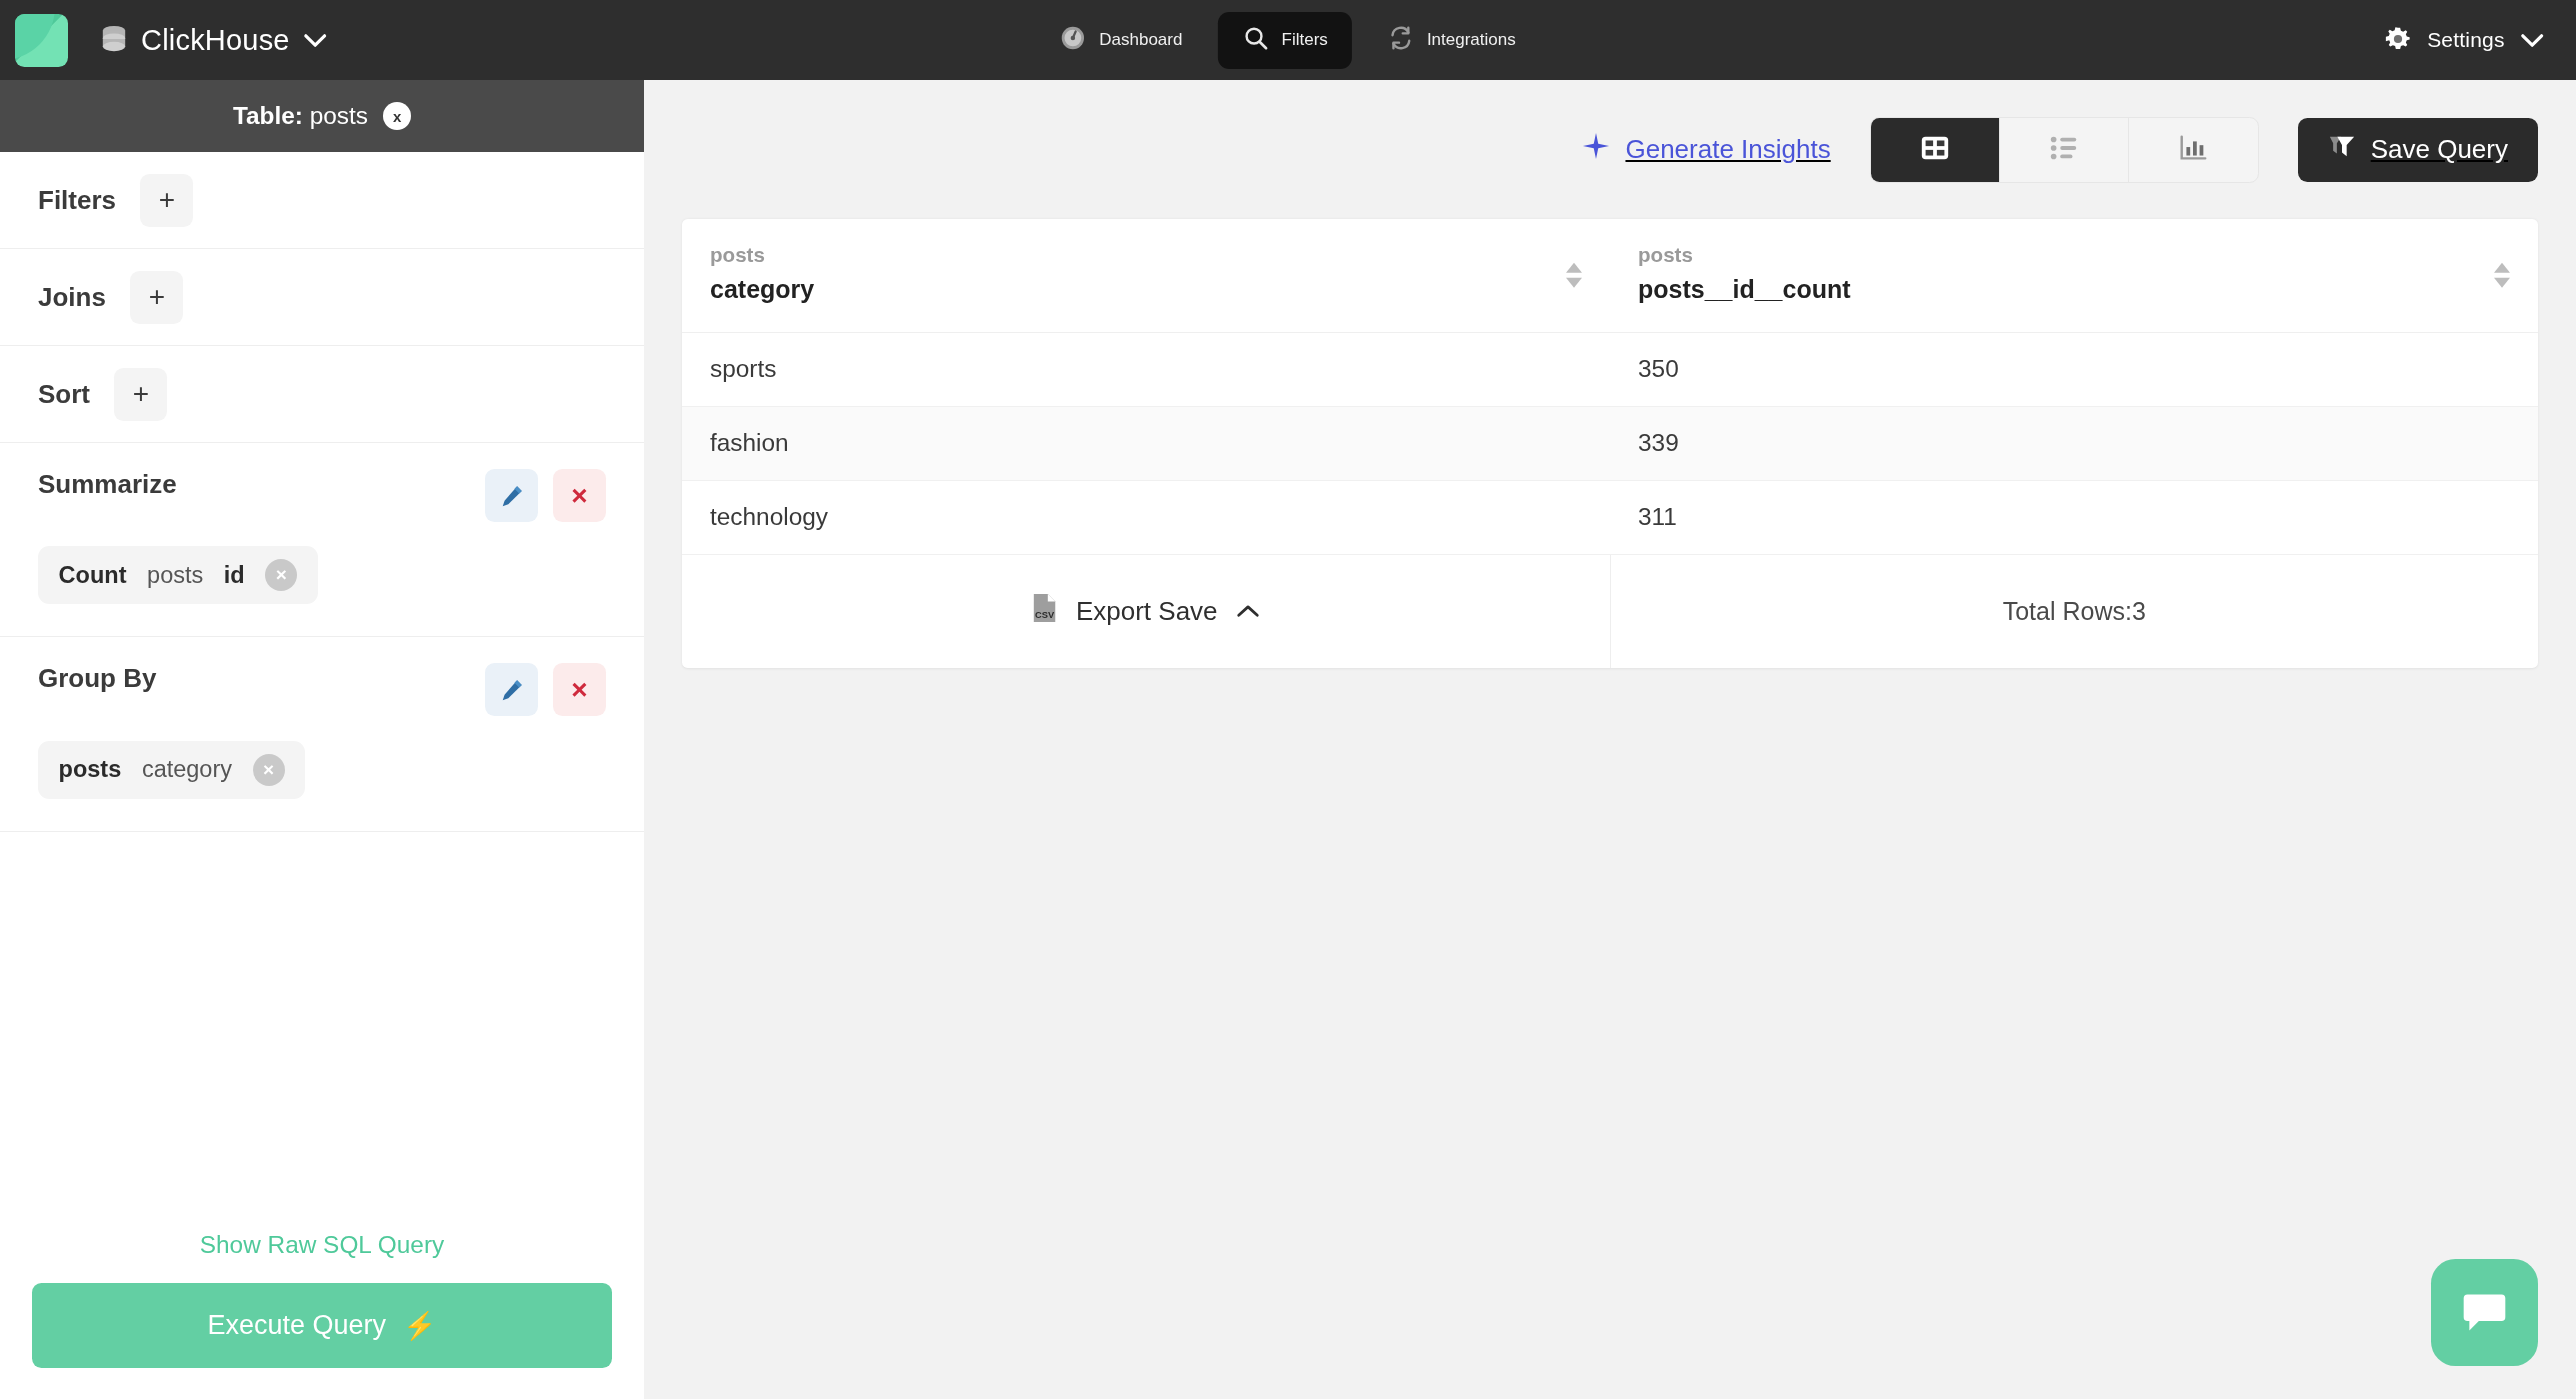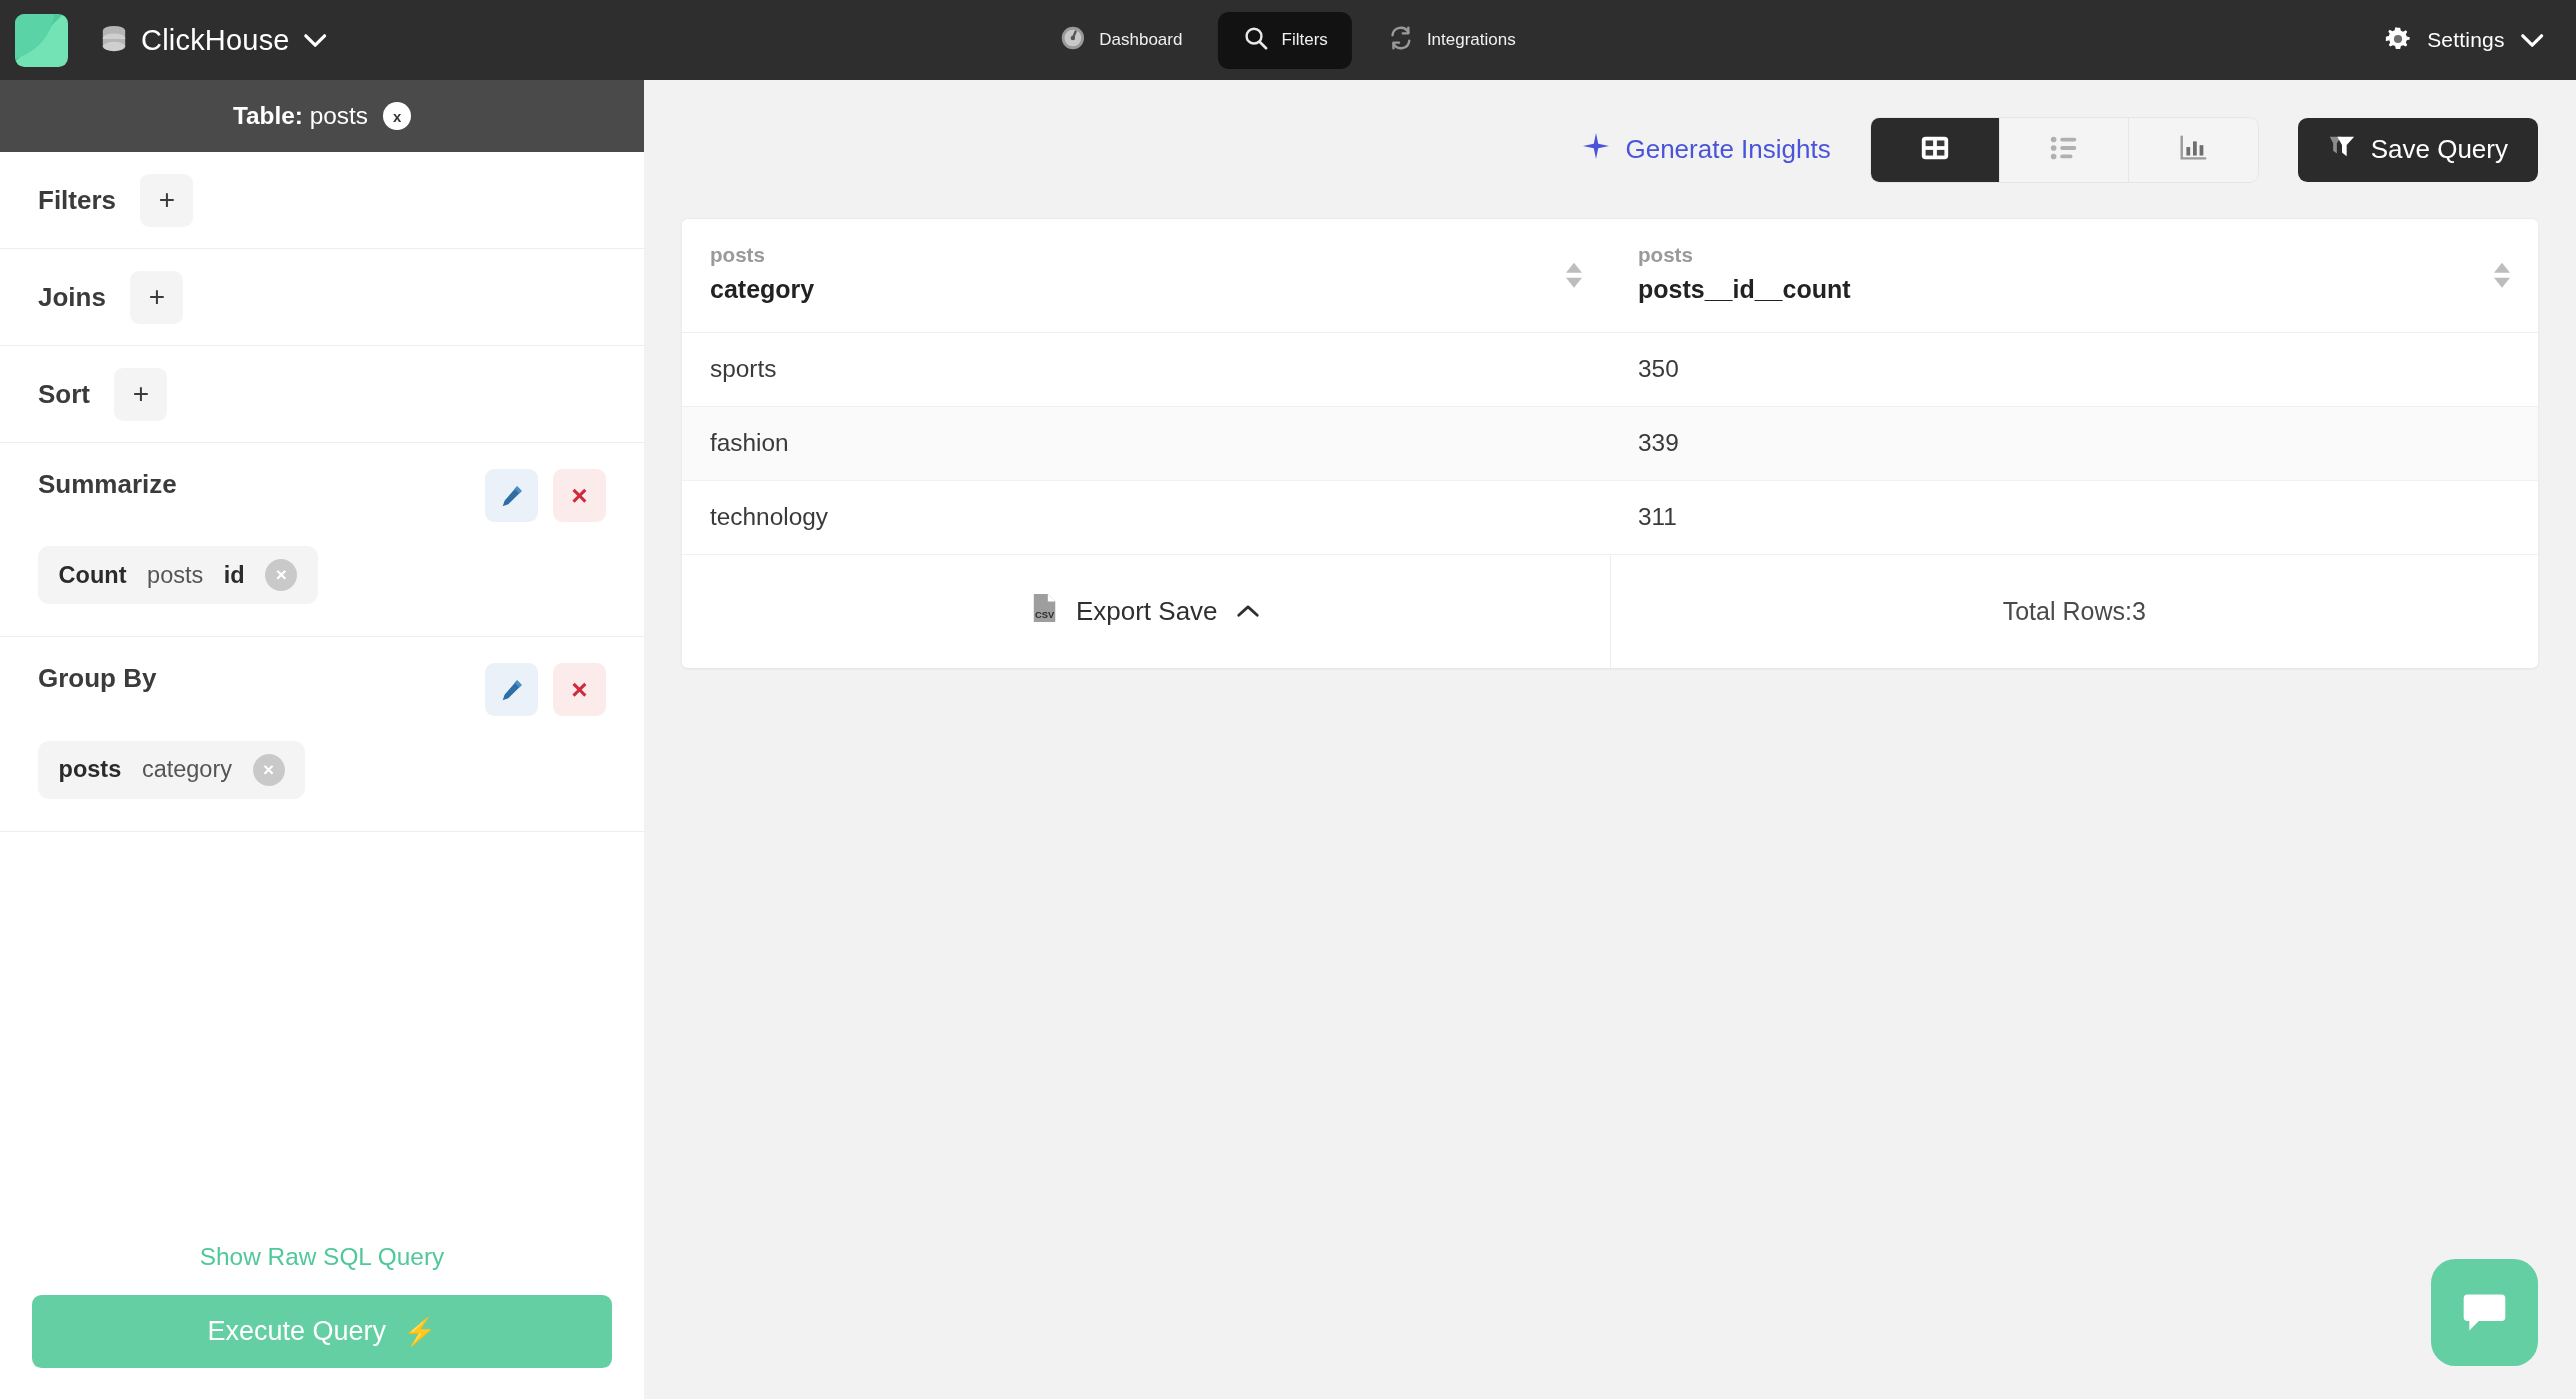--- a/index.html
+++ b/index.html
@@ -116,31 +116,31 @@
 
   .sidebar-fill { flex: 1; background: #fff; }
   .sidebar-foot {
     padding: 0 32px 32px; background: #fff; text-align: center;
   }
   .raw-sql {
     display: block; color: #4fc99a; font-size: 24.4px;
     margin-bottom: 24.4px; cursor: pointer; text-decoration: none;
   }
   .exec-btn {
-    width: 100%; height: 73px; border: 0; border-radius: 9.4px;
+    width: 100%; height: 85px; border: 0; border-radius: 9.4px;
     background: #63cfa3; color: #fff; font-size: 27px; cursor: pointer;
     display: flex; align-items: center; justify-content: center; gap: 17px;
     font-family: inherit;
   }
 
   
   .main { flex: 1; background: #f2f2f2; position: relative; padding: 0 38px; }
   .toolbar {
     height: 139px; display: flex; align-items: center;
-    justify-content: flex-end; gap: 39px;
+    justify-content: flex-end; gap: 39px; text-decoration: underline;
   }
   .gen-insights {
     display: flex; align-items: center; gap: 15px;
     color: #4a54d8; font-size: 26px; cursor: pointer;
   }
   .seg {
     display: flex; background: #f4f4f4; border-radius: 9.4px;
     border: 0.9px solid #e6e6e6; overflow: hidden;
   }
   .seg-btn {

